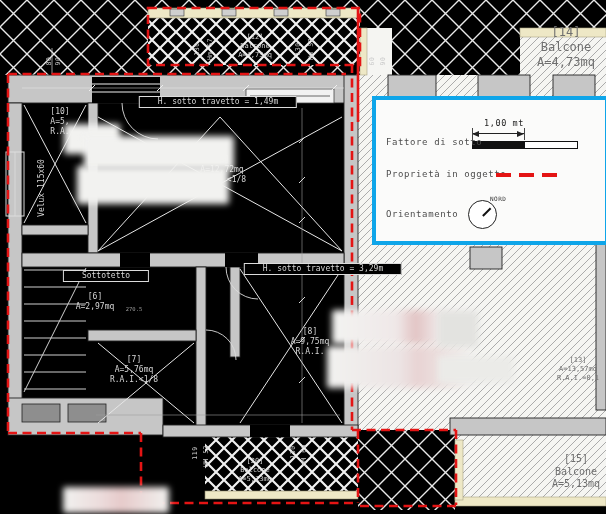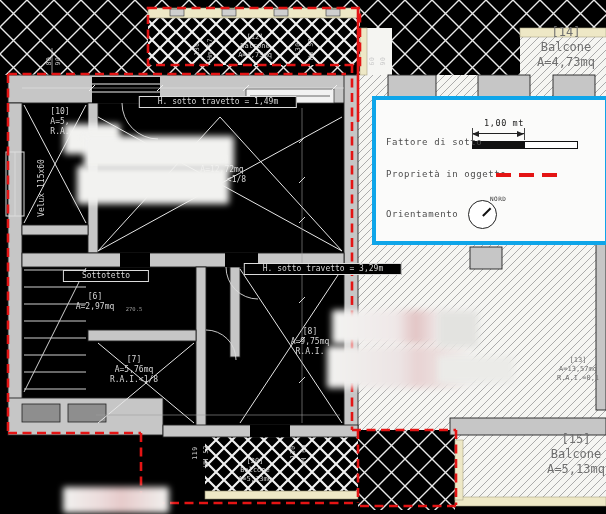--- a/index.html
+++ b/index.html
@@ -251,21 +251,21 @@
   <div class="lbl" style="left:255px;top:470px;font-size:7px;">
     <div>[20]</div>
     <div>Balcone</div>
     <div>A=5,13mq</div>
   </div>
   <div class="lbl vlabel dim" style="left:195px;top:453px;">119</div>
   <div class="lbl vlabel dim" style="left:206px;top:456px;">HM 53</div>
   <div class="lbl vlabel dim" style="left:293px;top:452px;">130</div>
   <div class="lbl vlabel dim" style="left:304px;top:455px;">HM 60</div>
 
-  <div class="lbl dark" style="left:576px;top:454px;font-size:12px;">
+  <div class="lbl dark" style="left:576px;top:472px;font-size:10px;">
     <div>[15]</div>
     <div>Balcone</div>
     <div>A=5,13mq</div>
   </div>
 
   <div class="blur" style="left:64px;top:124px;width:56px;height:30px;"></div>
   <div class="blur" style="left:84px;top:136px;width:150px;height:34px;"></div>
   <div class="blur" style="left:77px;top:166px;width:152px;height:38px;"></div>
   <div class="blur" style="left:332px;top:310px;width:144px;height:34px;background:linear-gradient(90deg,#f3f3f1 0%,#efe8e8 45%,#e2c4c4 58%,#f0eaea 75%,#f3f3f1 100%);"></div>
   <div class="blur" style="left:327px;top:346px;width:146px;height:42px;background:linear-gradient(90deg,#f2f2f0 0%,#ece4e4 50%,#e8d3d3 62%,#f2f2f0 100%);"></div>

